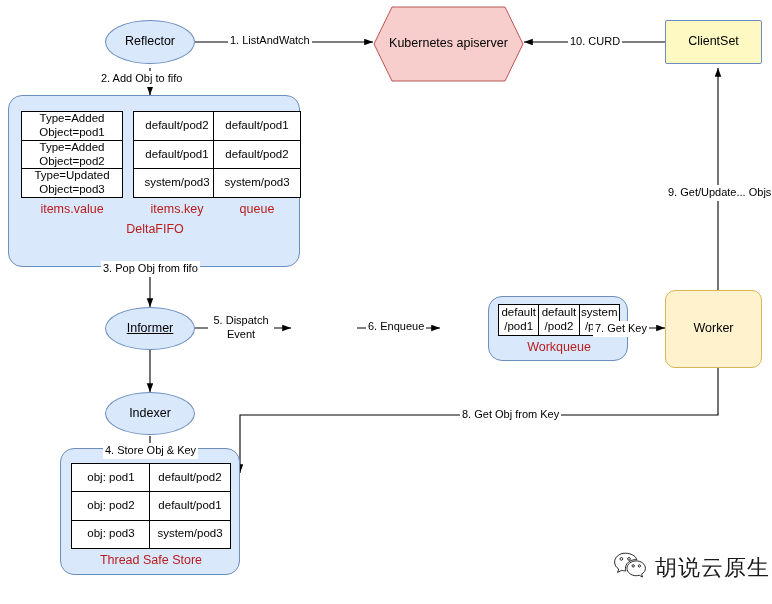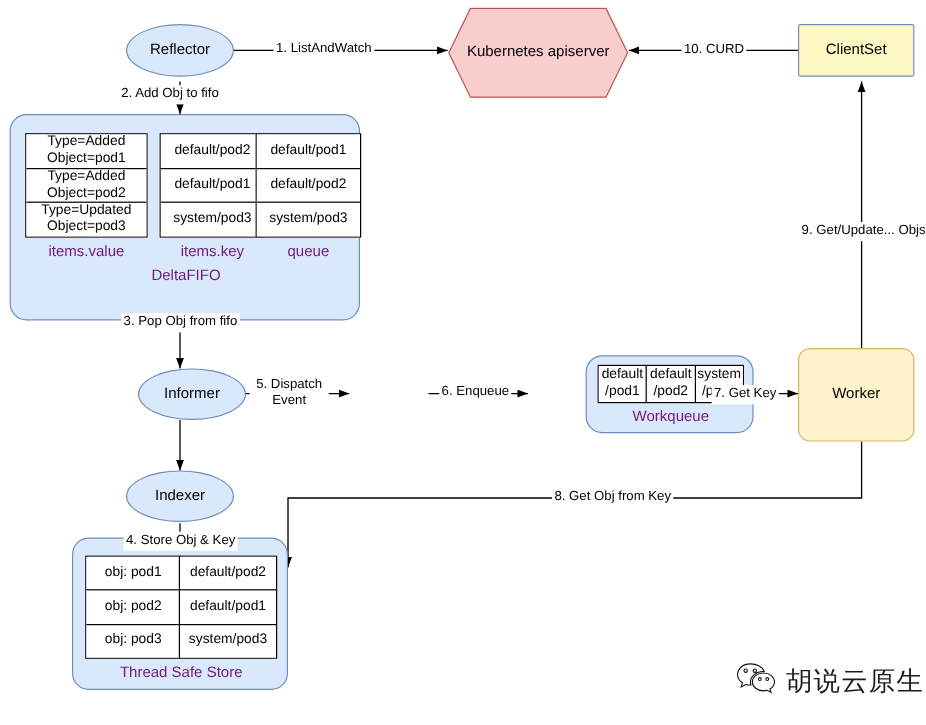--- a/index.html
+++ b/index.html
@@ -71,21 +71,21 @@
     background: #ffffff;
     white-space: pre-line;
   }
   .cellgrid:not(.horiz) > .cell + .cell { border-top: 1px solid #000; }
   .cellgrid.horiz > .cell + .cell { border-left: 1px solid #000; }
   .cell.small { font-size: 11.5px; }
   
   .caption {
     position: absolute;
     font-size: 12.5px;
-    color: #701a75;
+    color: #b91c1c;
     text-align: center;
     white-space: nowrap;
   }
   
   .edge-label {
     position: absolute;
     background: #ffffff;
     color: #000;
     font-size: 11px;
     line-height: 1.25;
@@ -202,21 +202,21 @@
     <div class="cellgrid" style="left:204px;top:15px;width:88px;height:87px;">
       <div class="cell small">default/pod1</div>
       <div class="cell small">default/pod2</div>
       <div class="cell small">system/pod3</div>
     </div>
     <div class="caption" style="left:204px;top:106px;width:88px;">queue</div>
 
     <div class="caption" style="left:0px;top:126px;width:292px;">DeltaFIFO</div>
   </div>
 
-  <div class="node ellipse" style="left:115px;top:307px;width:90px;height:43px;">
+  <div class="node ellipse" style="left:105px;top:307px;width:90px;height:43px;text-decoration:underline;">
     <span>Informer</span>
   </div>
 
   <div class="node ellipse" style="left:105px;top:392px;width:90px;height:43px;">
     <span>Indexer</span>
   </div>
 
 
   <div class="node rounded-blue-big" style="left:440px;top:296px;width:140px;height:65px;display:block;margin-left:48px;">
     <div class="cellgrid horiz" style="left:9px;top:7px;width:122px;height:32px;">

